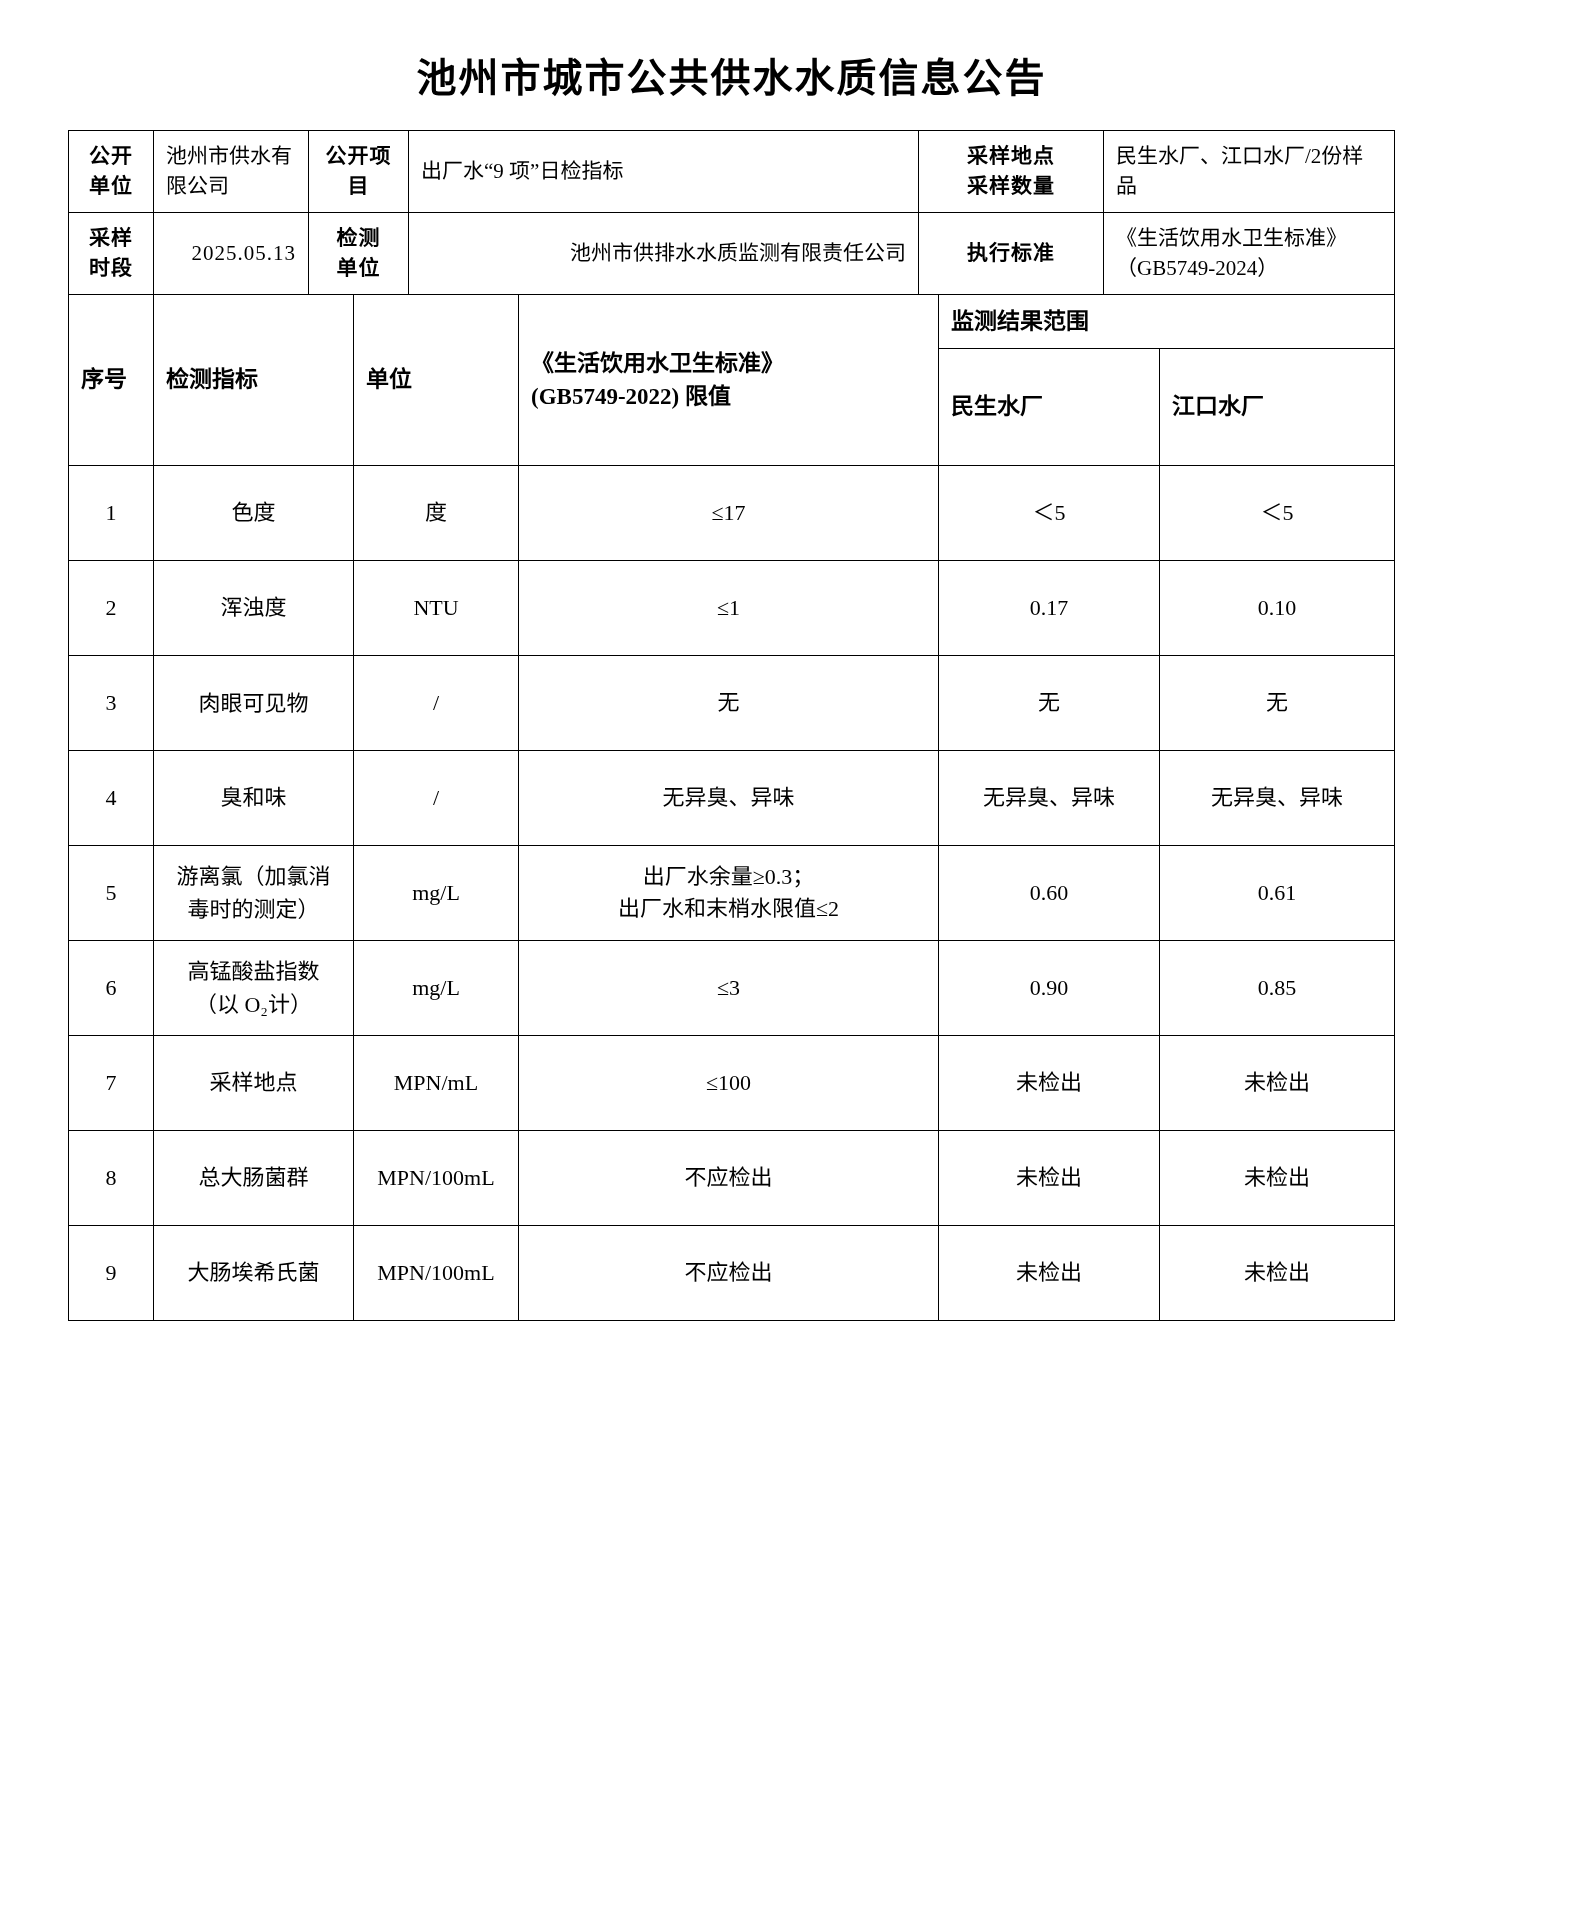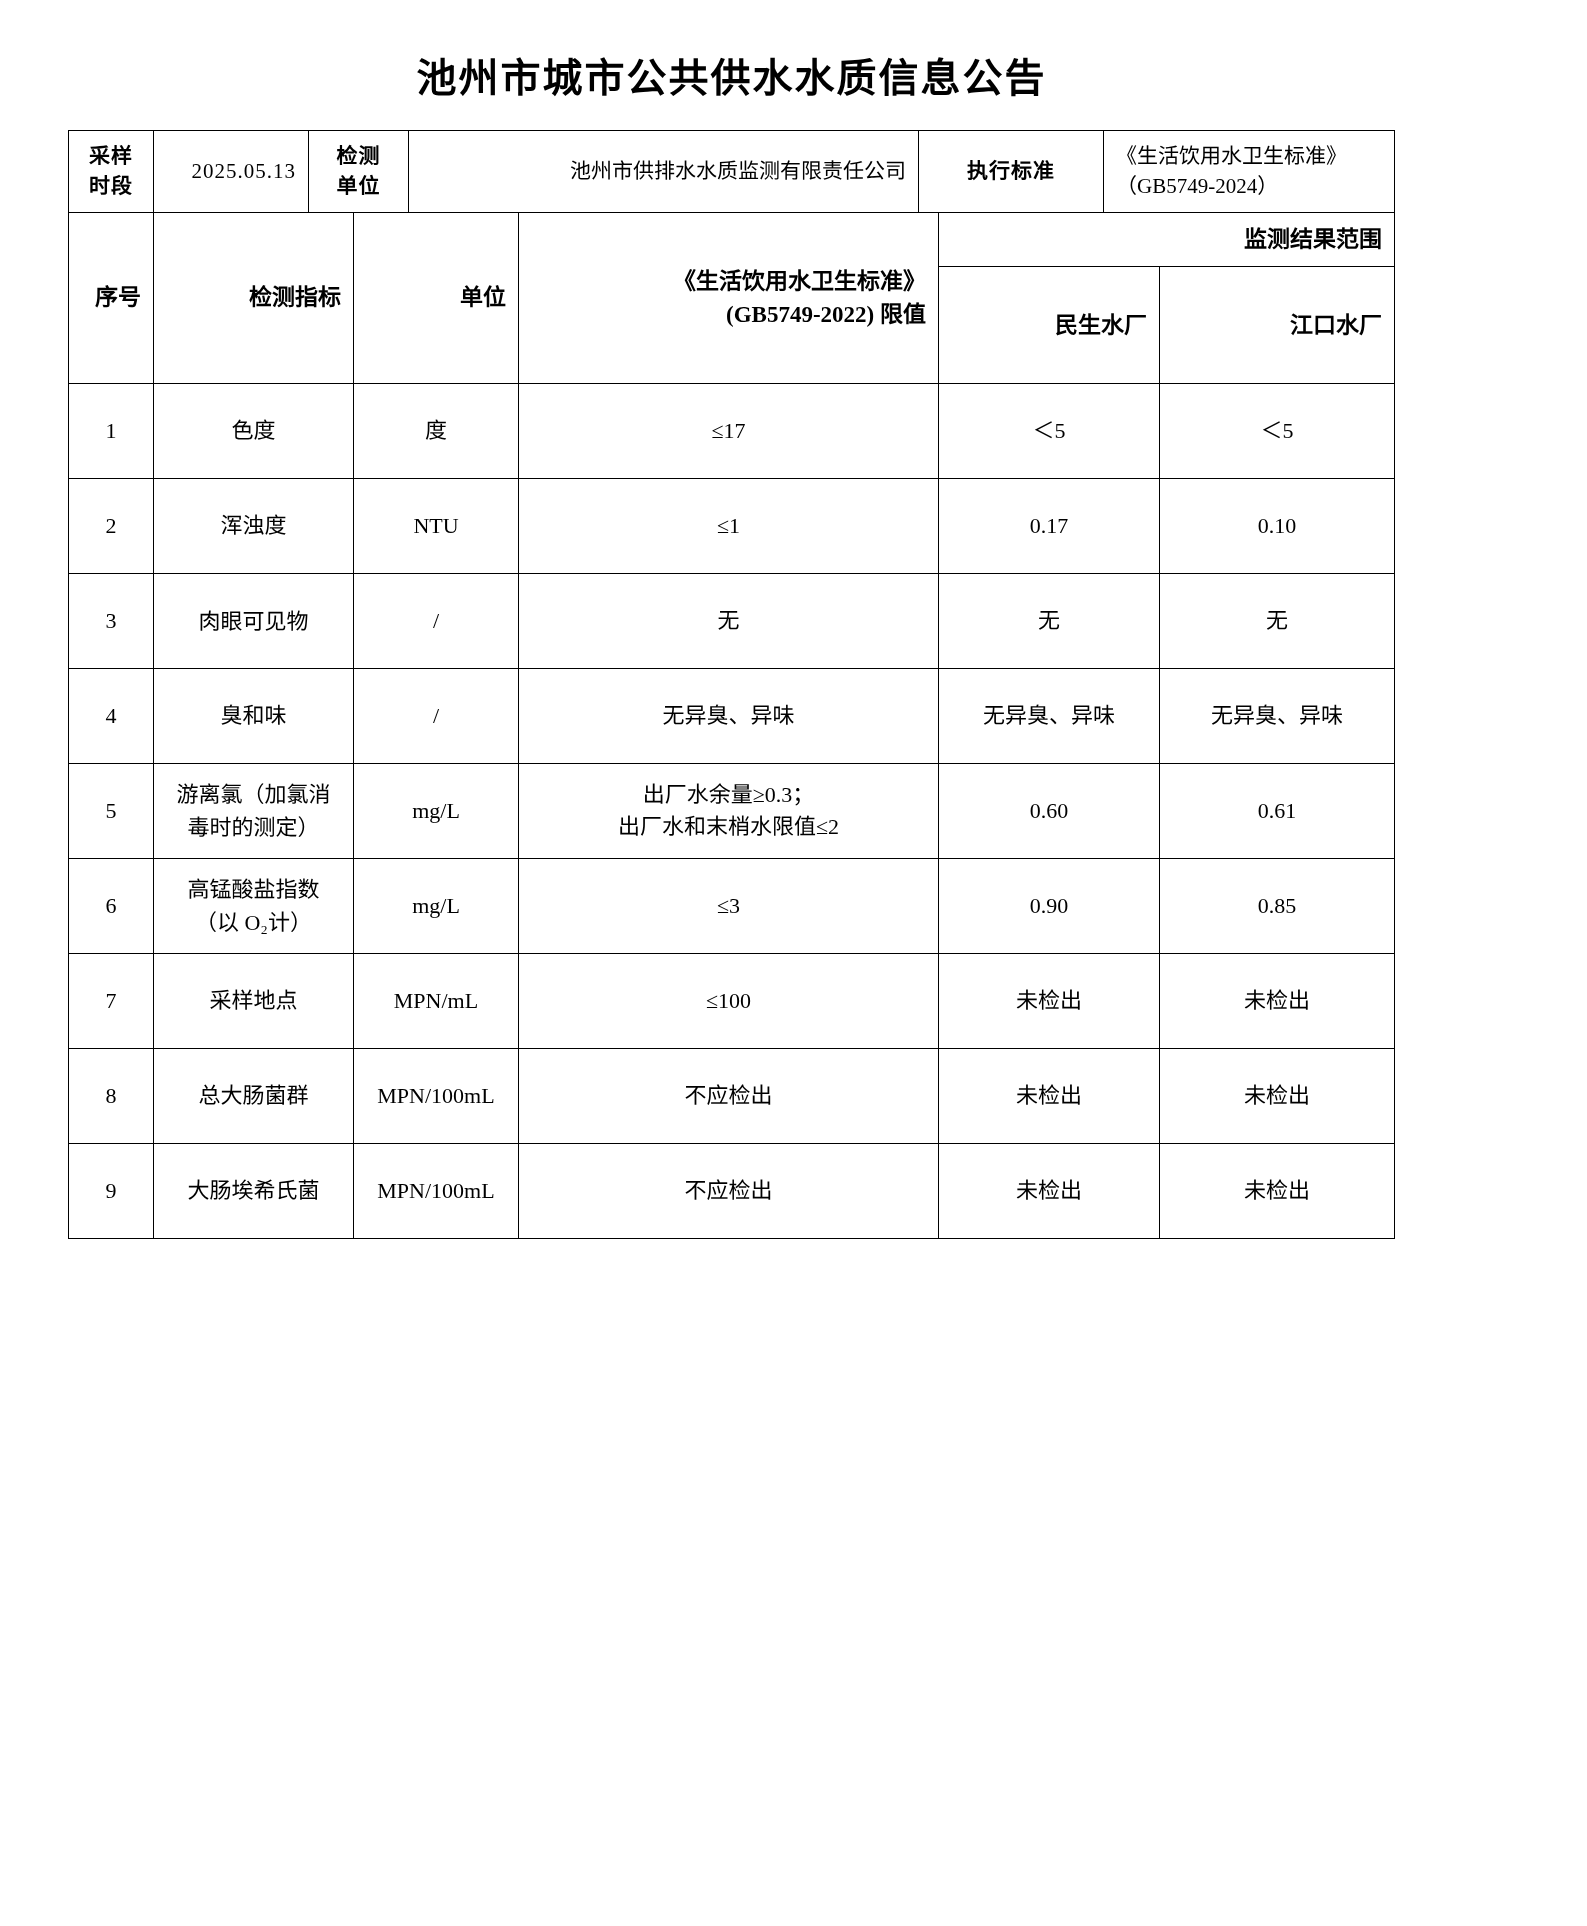--- a/index.html
+++ b/index.html
@@ -61,21 +61,21 @@
     padding: 18px 18px;
     letter-spacing: 0.5px;
   }
 
   
   table.results {
     margin-top: -1px;
   }
   table.results th {
     font-weight: 600;
-    text-align: right;
+    text-align: left;
     font-size: 23px;
   }
   table.results td {
     text-align: center;
     font-size: 22px;
   }
   .th-tall { height: 96px; }
   .row-cell { height: 74px; }
   .limit-multi { line-height: 1.5; font-size: 21px; }
   .unit { font-size: 20px; }
@@ -94,20 +94,33 @@
       <col style="width:85px">
       <col style="width:155px">
       <col style="width:100px">
       <col style="width:510px">
       <col style="width:185px">
       <col style="width:none">
     </colgroup>
     <tbody>
       <tr>
         <td class="lbl">
+          <span class="stack">公开单位</span>
+        </td>
+        <td class="val-left">池州市供水有限公司</td>
+        <td class="lbl">公开项目</td>
+        <td class="val-left">出厂水“9 项”日检指标</td>
+        <td class="lbl">
+          <span class="stack">采样地点</span>
+          <span class="stack">采样数量</span>
+        </td>
+        <td class="val-left">民生水厂、江口水厂/2份样品</td>
+      </tr>
+      <tr>
+        <td class="lbl">
           <span class="stack">采样</span>
           <span class="stack">时段</span>
         </td>
         <td class="val-center small-num">2025.05.13</td>
         <td class="lbl">
           <span class="stack">检测</span>
           <span class="stack">单位</span>
         </td>
         <td class="val-center">池州市供排水水质监测有限责任公司</td>
         <td class="lbl">执行标准</td>

